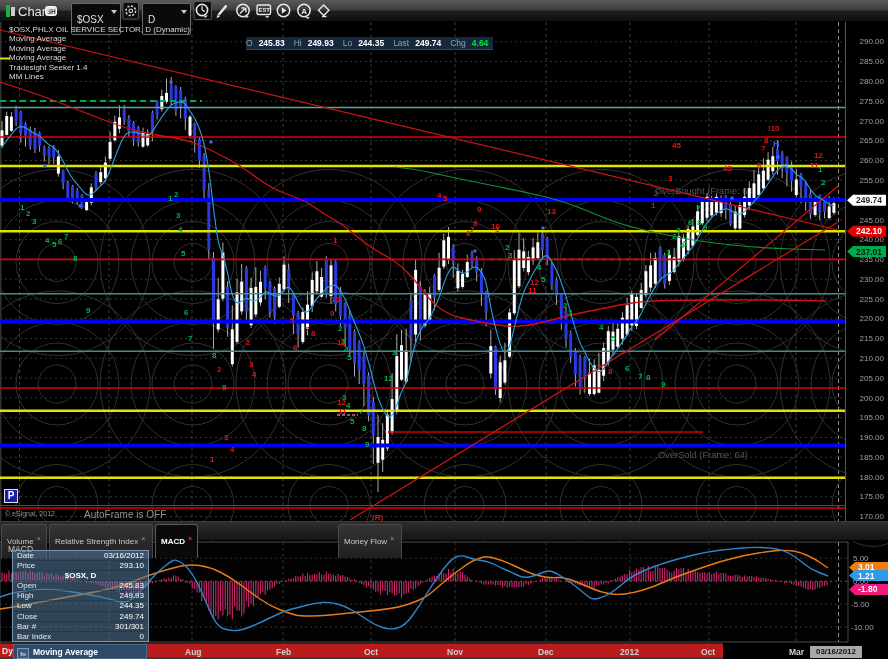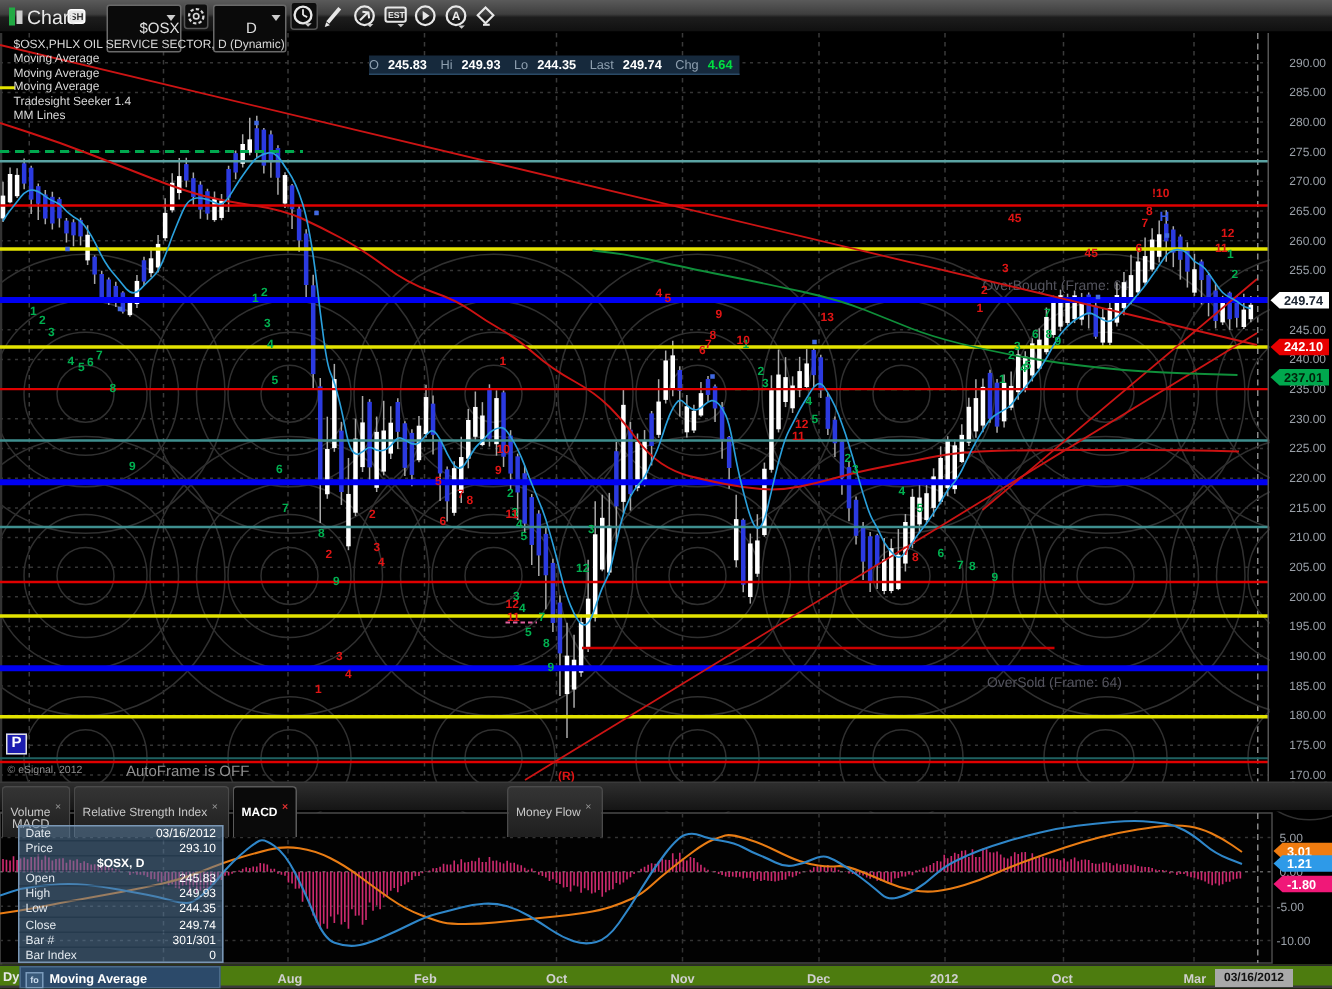--- a/index.html
+++ b/index.html
@@ -3,41 +3,41 @@
 <style>
 *{margin:0;padding:0;box-sizing:border-box;}
 html,body{width:888px;height:659px;background:#000;overflow:hidden;
  font-family:"Liberation Sans",sans-serif;}
 #app{position:relative;width:888px;height:659px;background:#000;}
 #toolbar{position:absolute;left:0;top:0;width:888px;height:22px;
  background:linear-gradient(#5a5a5a,#3e3e3e 45%,#1d1d1d 55%,#101010);
  border-bottom:1px solid #000;}
 .tb{position:absolute;top:0;height:22px;display:flex;align-items:center;color:#e8e8e8;}
 .combo{position:absolute;top:3px;height:32px;background:#0a0a0a;border:1px solid #6a6a6a;
- border-radius:2px;color:#e0e0e0;font-size:10px;display:flex;align-items:center;padding-left:21px;}
+ border-radius:2px;color:#e0e0e0;font-size:10px;display:flex;align-items:center;padding-left:5px;}
 .arr{position:absolute;right:3px;top:6px;width:0;height:0;border-left:3px solid transparent;
  border-right:3px solid transparent;border-top:4px solid #ccc;}
 #chartsvg{position:absolute;left:0;top:22px;}
 .axt{font-size:8px;fill:#9aa0a8;}
 .tagt{font-size:8.5px;font-weight:bold;}
 .wg{font-size:8px;font-weight:bold;fill:#00b050;}
 .wr{font-size:8px;font-weight:bold;fill:#e01414;}
 #quote{position:absolute;left:246px;top:36.5px;width:247px;height:13px;background:#16293c;
  border-bottom:1px solid #2a4a66;font-size:8.5px;color:#fff;display:flex;align-items:center;}
 #quote span.l{color:#8fa0b0;margin-right:6px;}
 #quote span.v{margin-right:9px;font-weight:bold;}
 #legend{position:absolute;left:9px;top:25px;font-size:8px;color:#d8d8d8;line-height:9.4px;}
 #tabbar{position:absolute;left:0;top:521px;width:888px;height:20px;
  background:linear-gradient(#2e2e2e,#151515);border-top:1px solid #3a3a3a;border-bottom:1px solid #000;}
 .tab{position:absolute;top:2px;height:34px;background:linear-gradient(#343434,#1f1f1f);
  border:1px solid #4a4a4a;border-bottom:none;border-radius:3px 3px 0 0;color:#c8c8c8;
  font-size:8px;display:flex;align-items:center;padding-left:5px;}
 .tab .x{font-size:7px;color:#999;margin-left:3px;position:relative;top:-3px;}
 .tab.act{background:#0a0a0a;color:#fff;font-weight:bold;border-color:#5a5a5a;}
-#botbar{position:absolute;left:0;top:643px;width:888px;height:16px;background:#4d7c0f;
+#botbar{position:absolute;left:0;top:643px;width:723px;height:16px;background:#b91c1c;
  border-top:1px solid #2a2a2a;border-bottom:2px solid #3a3a3a;color:#d0d0d0;font-size:8.5px;font-weight:bold;}
 .mon{position:absolute;top:3px;}
 #datebox{position:absolute;left:810px;top:1.5px;width:52px;height:12px;background:#a9a9a9;
  color:#111;font-size:8px;font-weight:bold;text-align:center;line-height:12px;}
 #dynbox{position:absolute;left:2px;top:646px;color:#e8e8e8;}
 
 #datawin{position:absolute;left:12px;top:550px;width:137px;height:92px;
  background:rgba(90,125,160,0.55);border:1px solid #7a97b5;font-size:8px;color:#e2e8ee;}
 .dwrow{height:10.1px;border-bottom:1px solid rgba(25,45,65,0.45);position:relative;line-height:10px;padding:0 4px;}
 .dwrow .rv{position:absolute;right:4px;color:#fff;}

